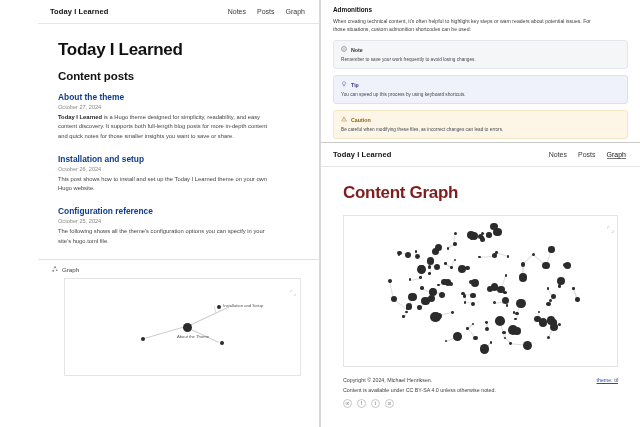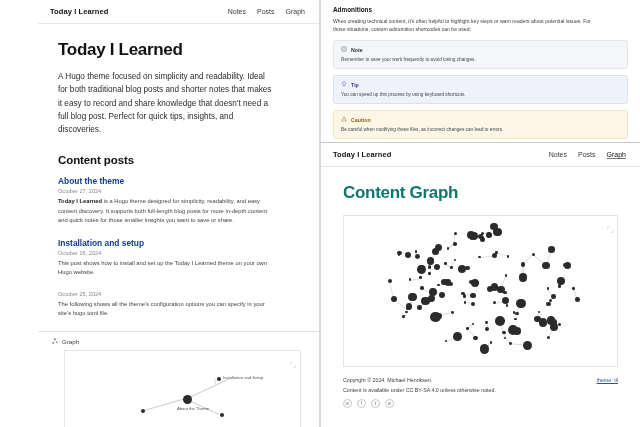--- a/index.html
+++ b/index.html
@@ -98,21 +98,21 @@
   .adm-text { font-size:4.7px; color:#44484f; line-height:1.5; }
   .adm.note    { background:#f4f6f8; border-color:#e3e7ec; }
   .adm.note    .adm-head { color:#33373d; }
   .adm.tip     { background:#eff1fb; border-color:#dde0f5; }
   .adm.tip     .adm-head { color:#3b3f86; }
   .adm.caution { background:#fdf6e7; border-color:#f2e6c4; }
   .adm.caution .adm-head { color:#8a6516; }
 
   
   .br-body { padding: 10px 22px 0 22px; }
-  .br-h1 { font-size: 17px; font-weight:700; letter-spacing:-.3px; margin: 6px 0 12px 0; color:#0f766e; }
+  .br-h1 { font-size: 17px; font-weight:700; letter-spacing:-.3px; margin: 6px 0 12px 0; color:#7f1d1d; }
   .big-graph {
     position: relative;
     height: 152px;
     border: 1px solid #e4e4e4;
     background:#fff;
   }
   .br-footer {
     padding: 10px 22px 0 22px;
     font-size: 5.3px; color:#3d3d3d;
   }
@@ -138,37 +138,37 @@
       <div class="site-title">Today I Learned</div>
       <div class="nav">
         <a href="#">Notes</a>
         <a href="#">Posts</a>
         <a href="#">Graph</a>
       </div>
     </div>
 
     <div class="lp-body">
       <h1 class="lp-h1">Today I Learned</h1>
-      <p class="lp-lede">A Hugo theme focused on simplicity and readability. Ideal for both traditional blog posts and shorter notes that makes it easy to record and share knowledge that doesn't need a full blog post. Perfect for quick tips, insights, and discoveries.</p>
 
       <h2 class="lp-h2">Content posts</h2>
 
       <div class="post">
         <div class="post-title">About the theme</div>
         <div class="post-date">October 27, 2024</div>
         <p class="post-ex"><b>Today I Learned</b><span> is a Hugo theme designed for simplicity, readability, and easy content discovery. It supports both full-length blog posts for more in-depth content and quick notes for those smaller insights you want to save or share.</span></p>
       </div>
 
       <div class="post">
         <div class="post-title">Installation and setup</div>
         <div class="post-date">October 26, 2024</div>
         <p class="post-ex">This post shows how to install and set up the Today I Learned theme on your own Hugo website.</p>
       </div>
 
       <div class="post">
+        <div class="post-title">Configuration reference</div>
         <div class="post-date">October 25, 2024</div>
         <p class="post-ex">The following shows all the theme's configuration options you can specify in your site's hugo.toml file.</p>
       </div>
     </div>
 
     <hr class="hr-sec">
 
     <div class="graph-block">
       <div class="graph-label">
         <span>

